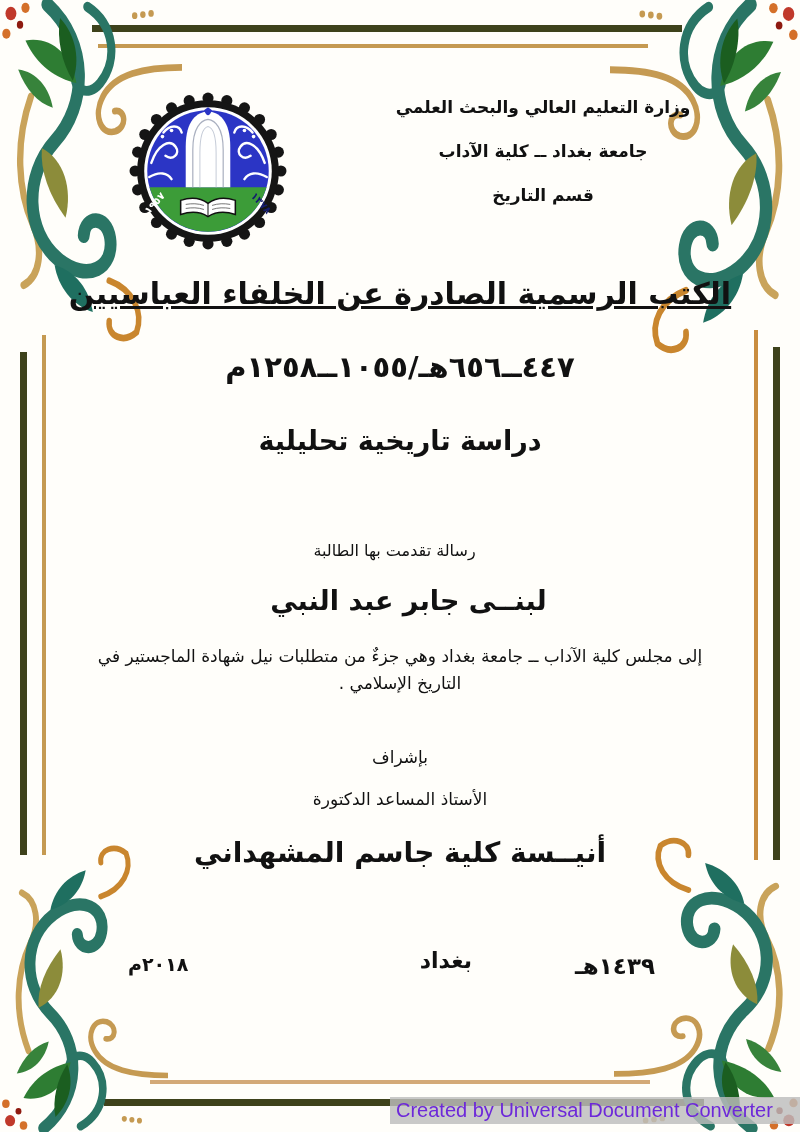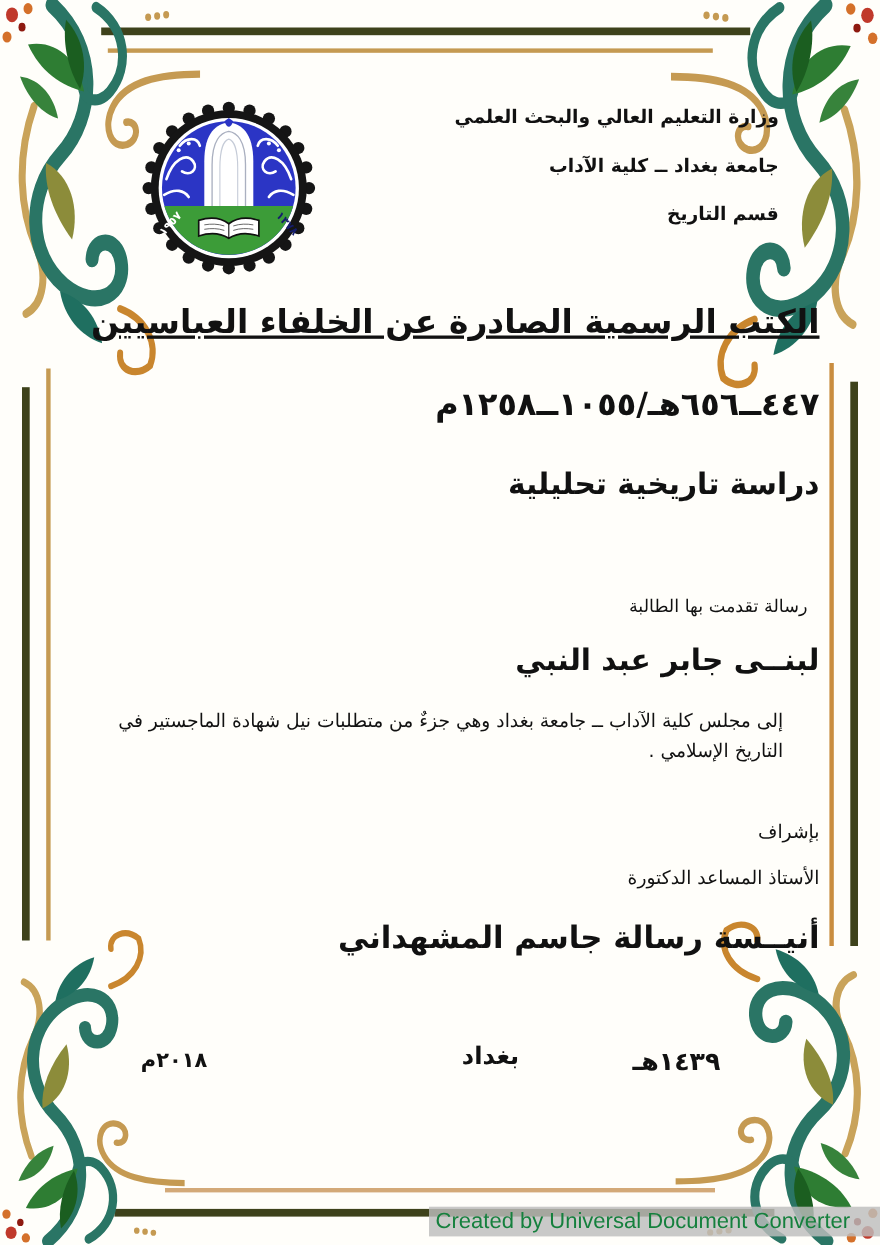--- a/index.html
+++ b/index.html
@@ -3,21 +3,21 @@
 <meta charset="utf-8">
 <style>
   html,body{margin:0;padding:0;background:#e8e8e8;}
   .page{
     position:relative;width:800px;height:1132px;margin:0 auto;
     background:#fffefa;overflow:hidden;
     font-family:"DejaVu Sans",sans-serif;color:#111;
   }
   .abs{position:absolute;}
   .rtl{direction:rtl;unicode-bidi:plaintext;}
-  .ctr{text-align:right;}
+  .ctr{text-align:center;}
 
   
   .bline{position:absolute;z-index:1;}
   .b-top-dark{left:92px;right:118px;top:25px;height:7px;background:#3e421b;}
   .b-top-gold{left:98px;right:152px;top:44px;height:4px;background:#c59a52;}
   .b-left-dark{left:20px;top:352px;height:503px;width:7px;background:#3e421b;}
   .b-left-gold{left:42px;top:335px;height:520px;width:4px;background:#c59a52;}
   .b-right-gold{right:42px;top:330px;height:530px;width:4px;background:#c98d3f;}
   .b-right-dark{right:20px;top:347px;height:513px;width:7px;background:#3e421b;}
   .b-bottom-gold{left:150px;right:150px;top:1080px;height:4px;background:#d3a978;}
@@ -43,21 +43,21 @@
   .statement{left:88px;right:88px;top:643px;font-size:17px;line-height:27px;}
   .sup-label{left:55px;right:55px;top:747px;font-size:17px;}
   .sup-title{left:55px;right:55px;top:789px;font-size:17px;}
   .sup-name{left:55px;right:55px;top:836px;font-size:28px;font-weight:800;}
   .f-hijri{left:575px;top:953px;font-size:23px;font-weight:bold;letter-spacing:2px;}
   .f-city{left:328px;top:948px;width:144px;text-align:right;font-size:22px;font-weight:900;}
   .f-greg{left:128px;top:953px;font-size:19px;font-weight:bold;letter-spacing:4px;}
 
   .watermark{
     left:390px;right:0;top:1097px;height:27px;z-index:9;
-    background:rgba(189,189,189,0.82);color:#15803d;
+    background:rgba(189,189,189,0.82);color:#6d28d9;
     font:20px/27px "Liberation Sans",sans-serif;
     padding-left:6px;white-space:nowrap;overflow:hidden;
   }
 </style>
 </head>
 <body>
 
 <div class="page">
 
   <svg width="0" height="0" style="position:absolute" aria-hidden="true">
@@ -177,21 +177,21 @@
   <div class="abs content title-main rtl ctr">الكتب الرسمية الصادرة عن الخلفاء العباسيين</div>
   <div class="abs content title-dates rtl ctr">٤٤٧ــ٦٥٦هـ/١٠٥٥ــ١٢٥٨م</div>
   <div class="abs content title-sub rtl ctr">دراسة تاريخية تحليلية</div>
 
   <div class="abs content intro rtl ctr">رسالة تقدمت بها الطالبة</div>
   <div class="abs content student rtl ctr">لبنــى جابر عبد النبي</div>
   <div class="abs content statement rtl ctr">إلى مجلس كلية الآداب ــ جامعة بغداد وهي جزءٌ من متطلبات نيل شهادة الماجستير في التاريخ الإسلامي .</div>
 
   <div class="abs content sup-label rtl ctr">بإشراف</div>
   <div class="abs content sup-title rtl ctr">الأستاذ المساعد الدكتورة</div>
-  <div class="abs content sup-name rtl ctr">أنيــسة رسالة جاسم المشهداني</div>
+  <div class="abs content sup-name rtl ctr">أنيــسة كلية جاسم المشهداني</div>
 
   <div class="abs content f-hijri rtl">١٤٣٩هـ</div>
   <div class="abs content f-city rtl">بغداد</div>
   <div class="abs content f-greg rtl">٢٠١٨م</div>
 
   <div class="abs watermark">Created by Universal Document Converter</div>
 
 </div>
 
 </body></html>

